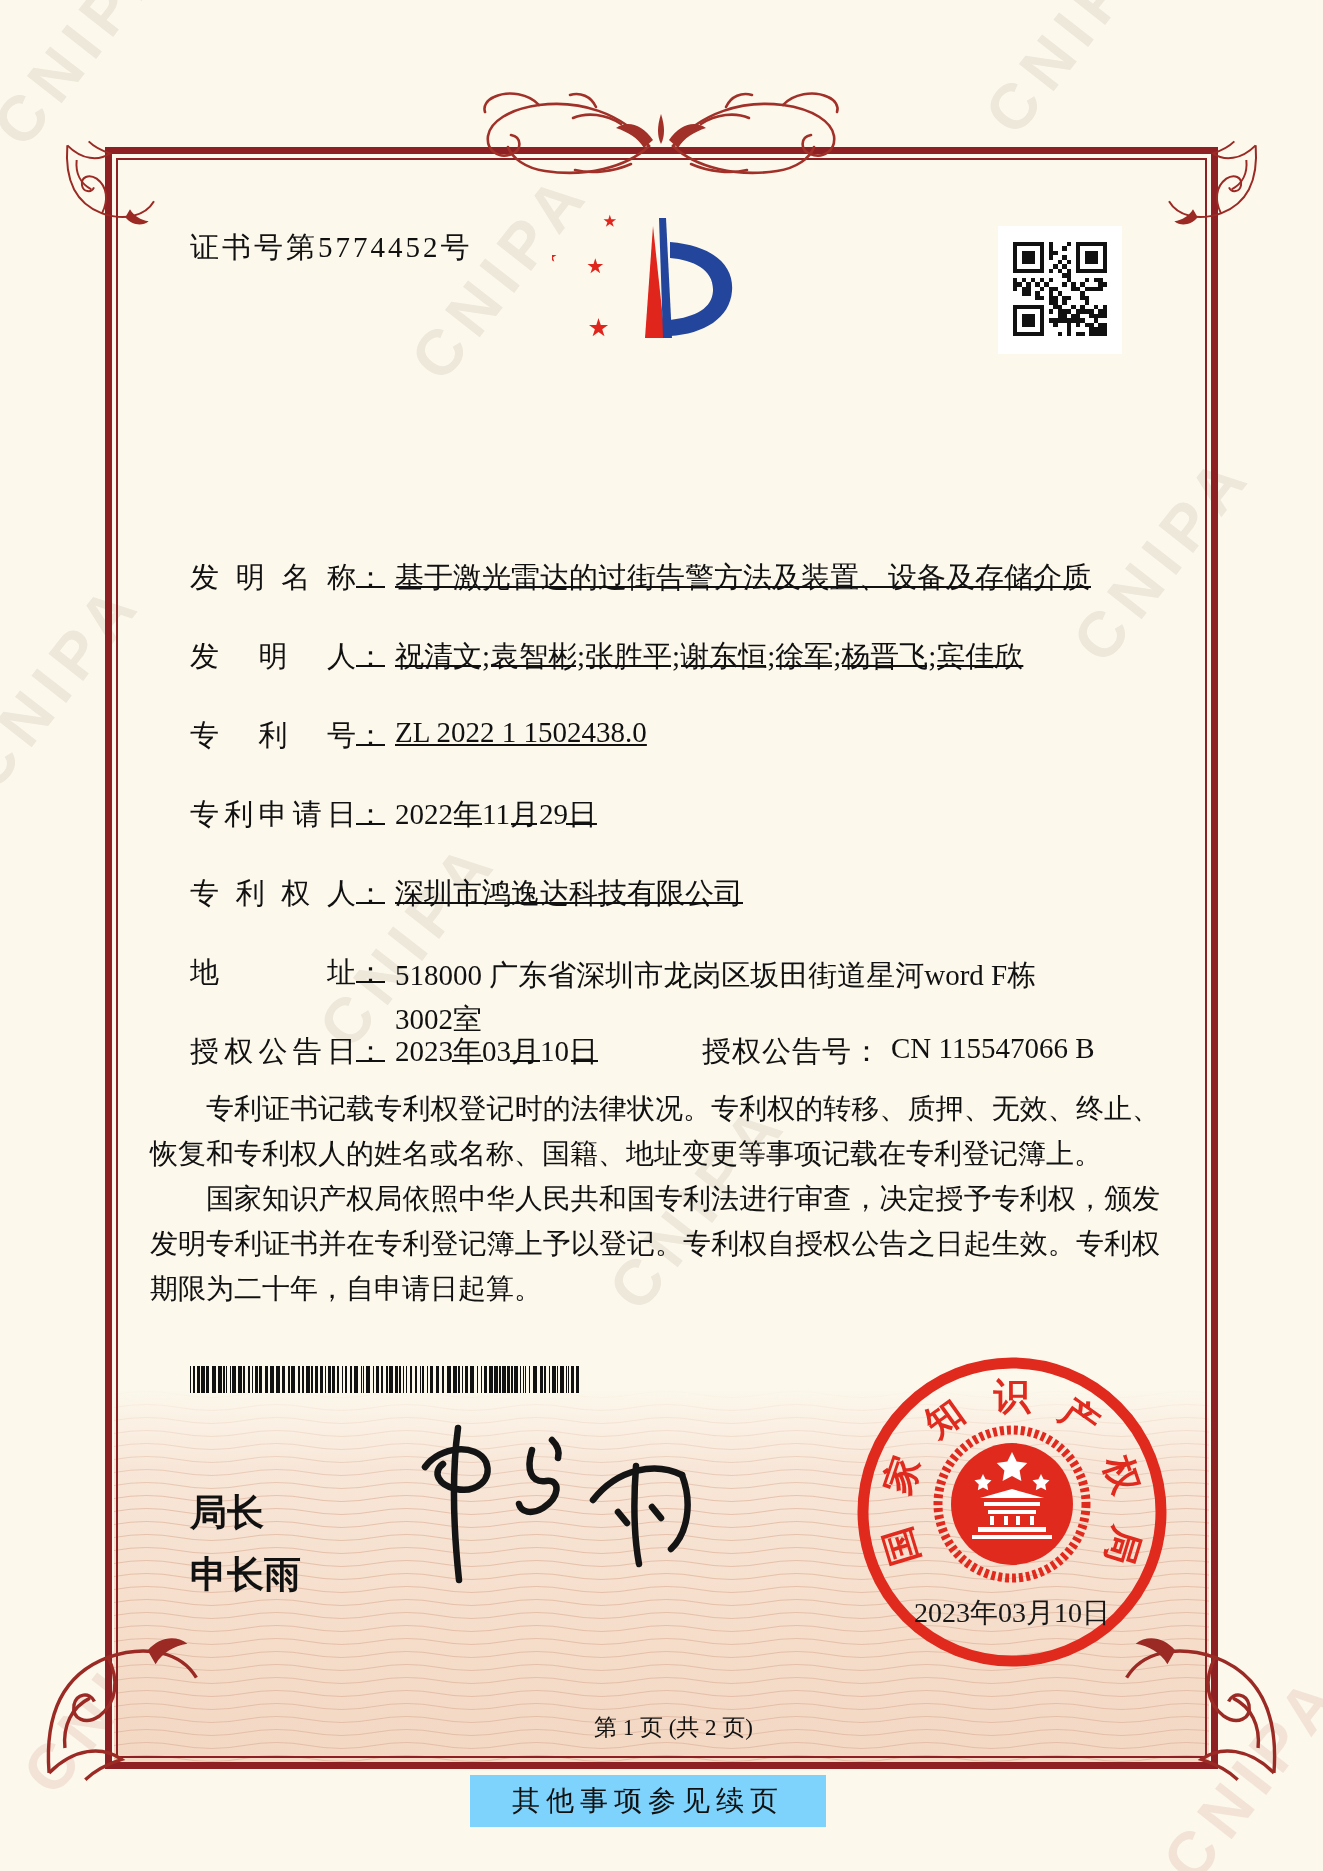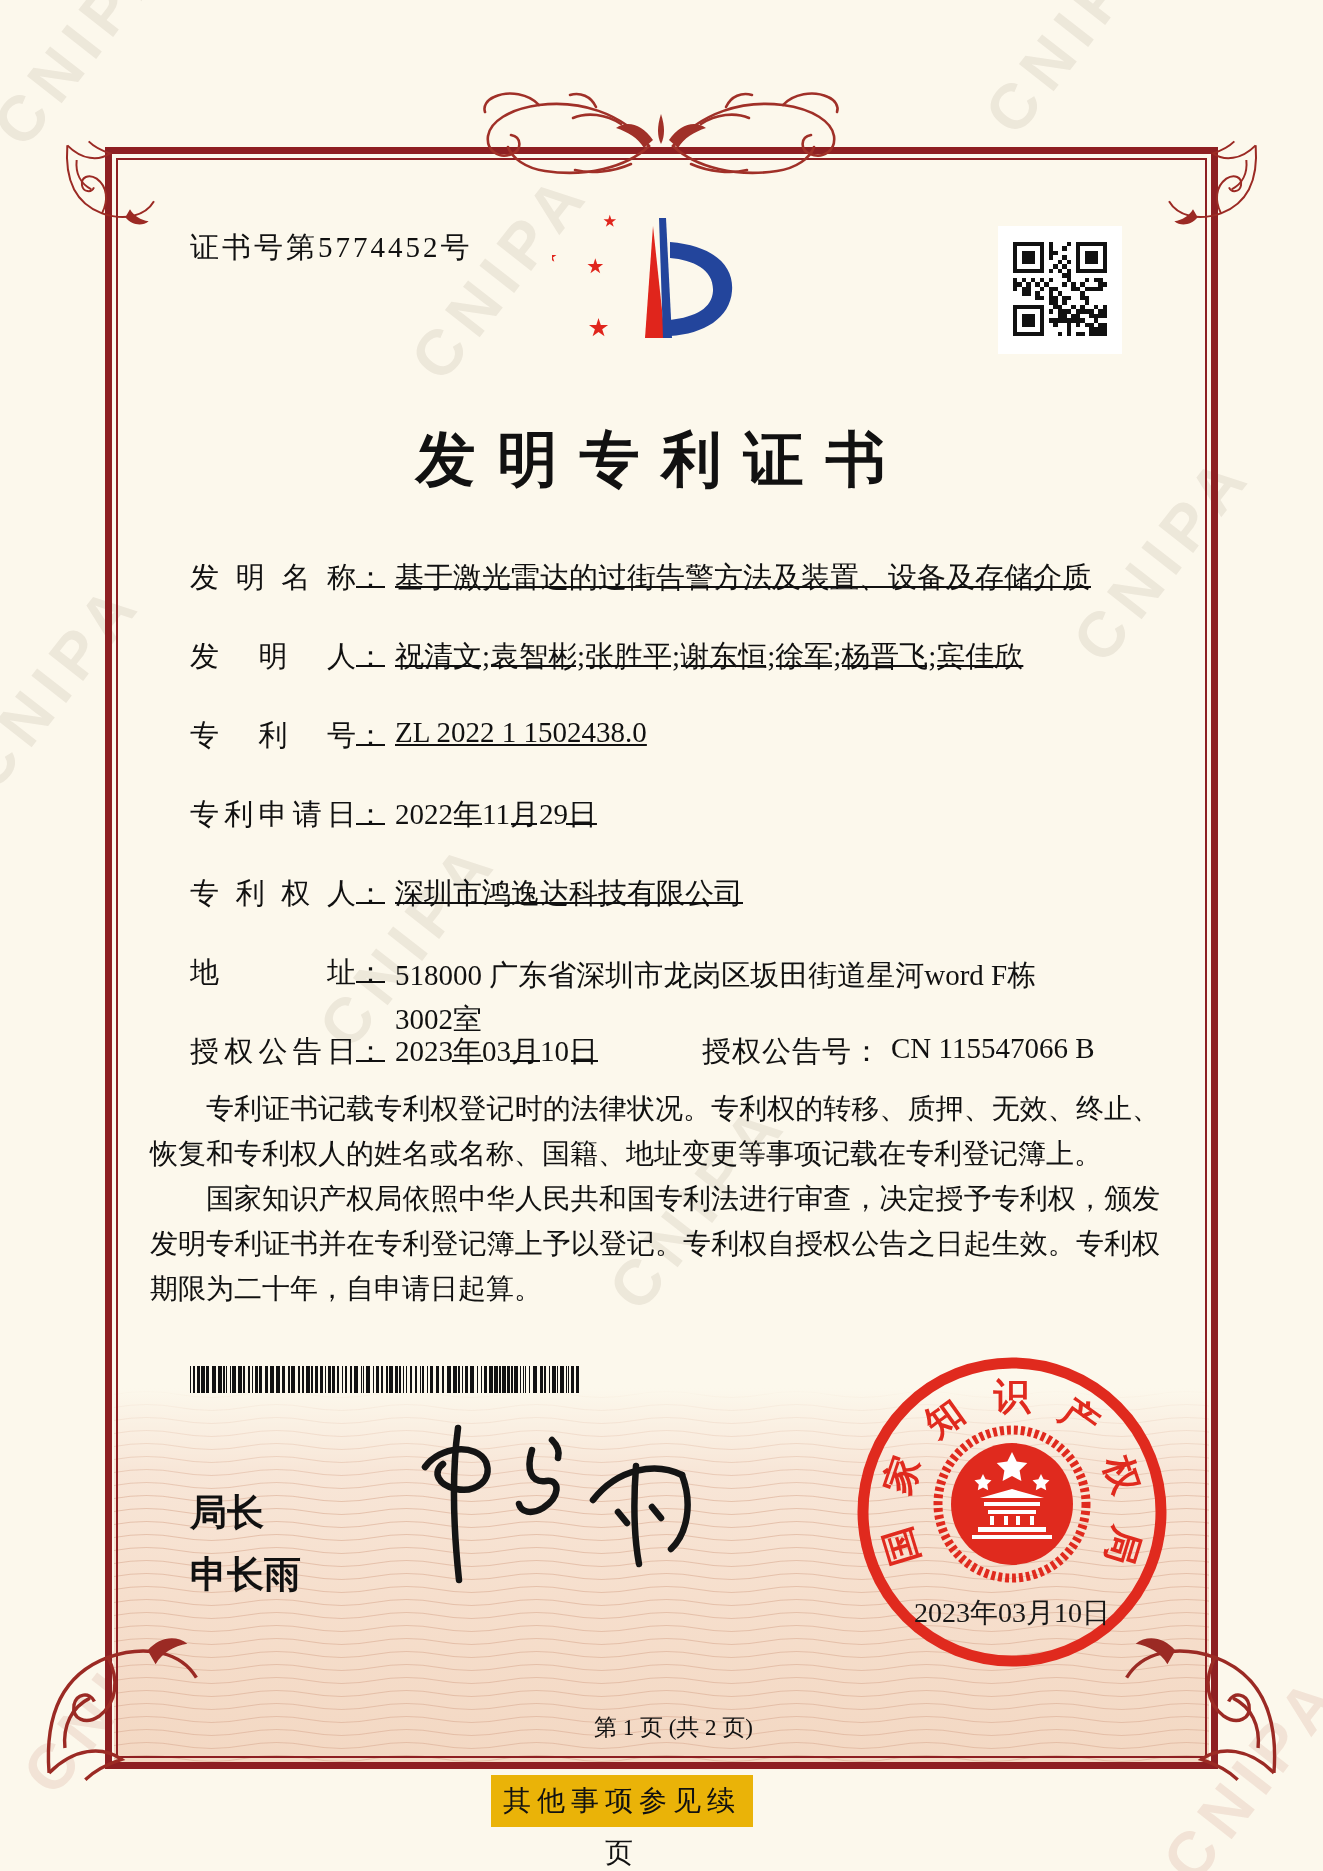--- a/index.html
+++ b/index.html
@@ -43,21 +43,21 @@
   
   .barcode{position:absolute;left:190px;top:1366px;z-index:5;}
   
   .officer{position:absolute;left:190px;font-family:"Liberation Sans","DejaVu Sans",sans-serif;
            font-weight:700;font-size:37px;z-index:6;}
   .sig{position:absolute;left:380px;top:1412px;z-index:6;}
   
   .seal{position:absolute;left:852px;top:1352px;z-index:7;}
   
   .pagefoot{position:absolute;left:0;top:1712px;width:1323px;text-align:center;font-size:23px;z-index:6;padding-left:12px;}
-  .contnote{position:absolute;left:491px;top:1775px;width:262px;height:52px;background:#eab308;
+  .contnote{position:absolute;left:470px;top:1775px;width:356px;height:52px;background:#7dd3fc;
             text-align:center;line-height:52px;font-size:28px;letter-spacing:6px;z-index:5;}
 </style>
 </head>
 <body>
 
 <div class="page">
 
   <span class="wm" style="left:-40px;top:4px">CNIPA</span>
   <span class="wm" style="left:952px;top:-8px">CNIPA</span>
   <span class="wm" style="left:378px;top:238px">CNIPA</span>
@@ -257,21 +257,20 @@
         <rect x="2" y="2" width="3" height="3" fill="#111"></rect>
         <rect x="14" y="0" width="7" height="7" fill="#111"></rect>
         <rect x="15" y="1" width="5" height="5" fill="#fff"></rect>
         <rect x="16" y="2" width="3" height="3" fill="#111"></rect>
         <rect x="0" y="14" width="7" height="7" fill="#111"></rect>
         <rect x="1" y="15" width="5" height="5" fill="#fff"></rect>
         <rect x="2" y="16" width="3" height="3" fill="#111"></rect>
       </svg>
   </div>
 
-  <div class="title">发明专利证书</div>
 
   <div class="row" style="top:558px">
     <span class="lbl">发明名称</span><span class="col">：</span><span class="val">基于激光雷达的过街告警方法及装置、设备及存储介质</span>
   </div>
   <div class="row" style="top:637px">
     <span class="lbl">发明人</span><span class="col">：</span><span class="val">祝清文;袁智彬;张胜平;谢东恒;徐军;杨晋飞;宾佳欣</span>
   </div>
   <div class="row" style="top:716px">
     <span class="lbl">专利号</span><span class="col">：</span><span class="val">ZL 2022 1 1502438.0</span>
   </div>

